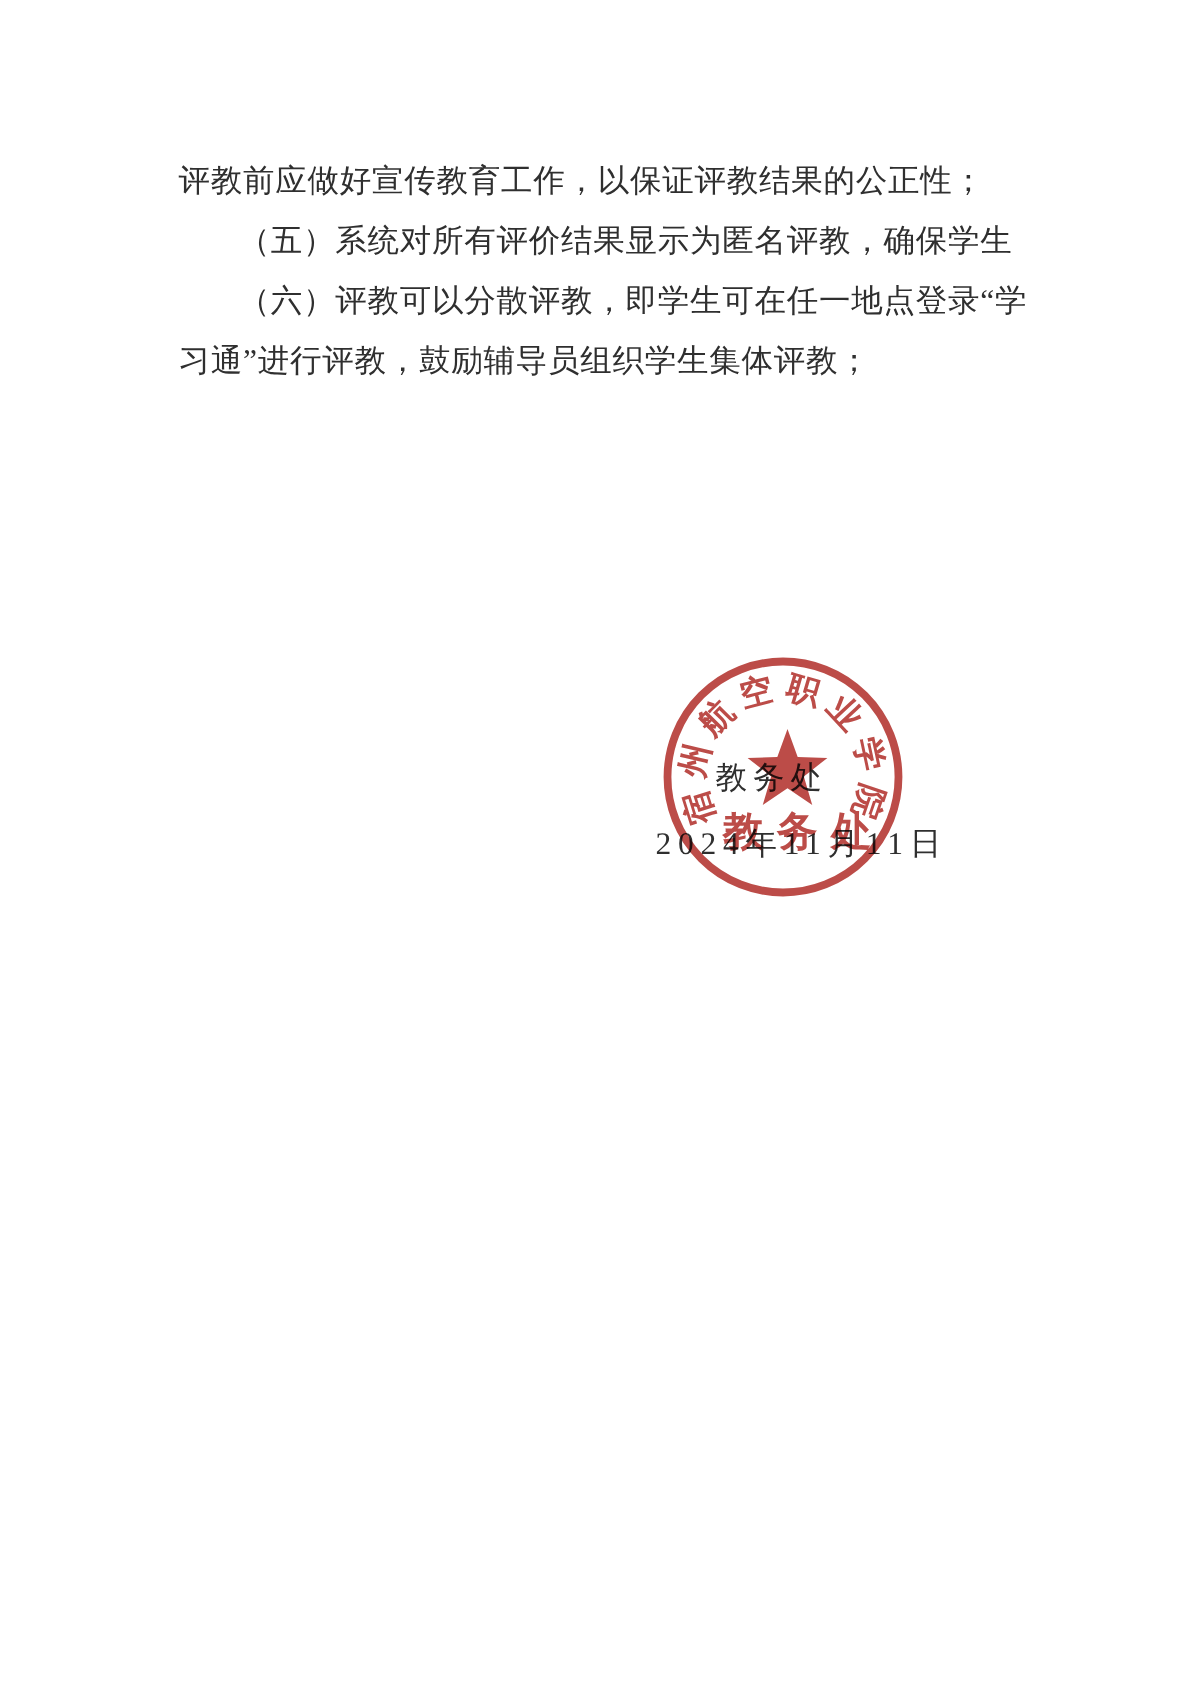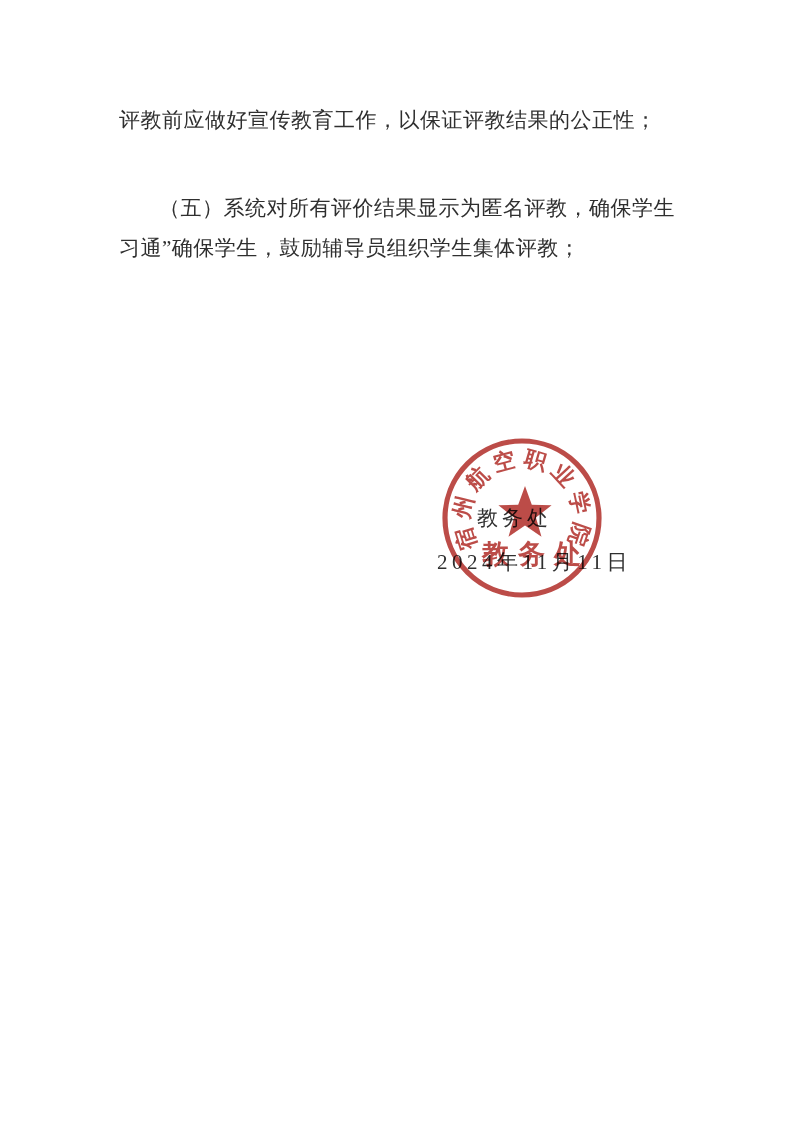--- a/index.html
+++ b/index.html
@@ -16,21 +16,21 @@
   .body-text {
     position: absolute;
     left: 119px; top: 100px; width: 570px;
     font-size: 21px; color: #2f2f2f;
   }
   .line {
     height: 40px; line-height: 40px;
     white-space: nowrap;
     letter-spacing: 0.5px;
   }
-  .line.indent { padding-left: 40px; margin-top: 48px; }
+  .line.indent { padding-left: 40px; }
   .sig-office {
     position: absolute;
     left: 477px; top: 507px;
     font-size: 21px; line-height: 22px;
     letter-spacing: 4px; color: #2f2f2f;
     white-space: nowrap;
   }
   .sig-date {
     position: absolute;
     left: 437px; top: 551px;
@@ -59,21 +59,22 @@
   }
 </style>
 </head>
 <body>
 
 <div class="doc-page">
 
   <div class="body-text">
     <div class="line">评教前应做好宣传教育工作，以保证评教结果的公正性；</div>
     <div class="line indent">（五）系统对所有评价结果显示为匿名评教，确保学生</div>
-    <div class="line">习通”确保学生，鼓励辅导员组织学生集体评教；</div>
+    <div class="line indent">（六）评教可以分散评教，即学生可在任一地点登录“学</div>
+    <div class="line">习通”进行评教，鼓励辅导员组织学生集体评教；</div>
   </div>
 
   <div class="sig-office">教务处</div>
   <div class="sig-date">2024年11月11日</div>
 
   <svg class="stamp-svg" viewBox="0 0 793 1122" xmlns="http://www.w3.org/2000/svg">
     <defs>
       <path id="arcpath" d="M 479.4 547.8 A 52 52 0 1 1 564.6 547.8" fill="none"></path>
     </defs>
 

